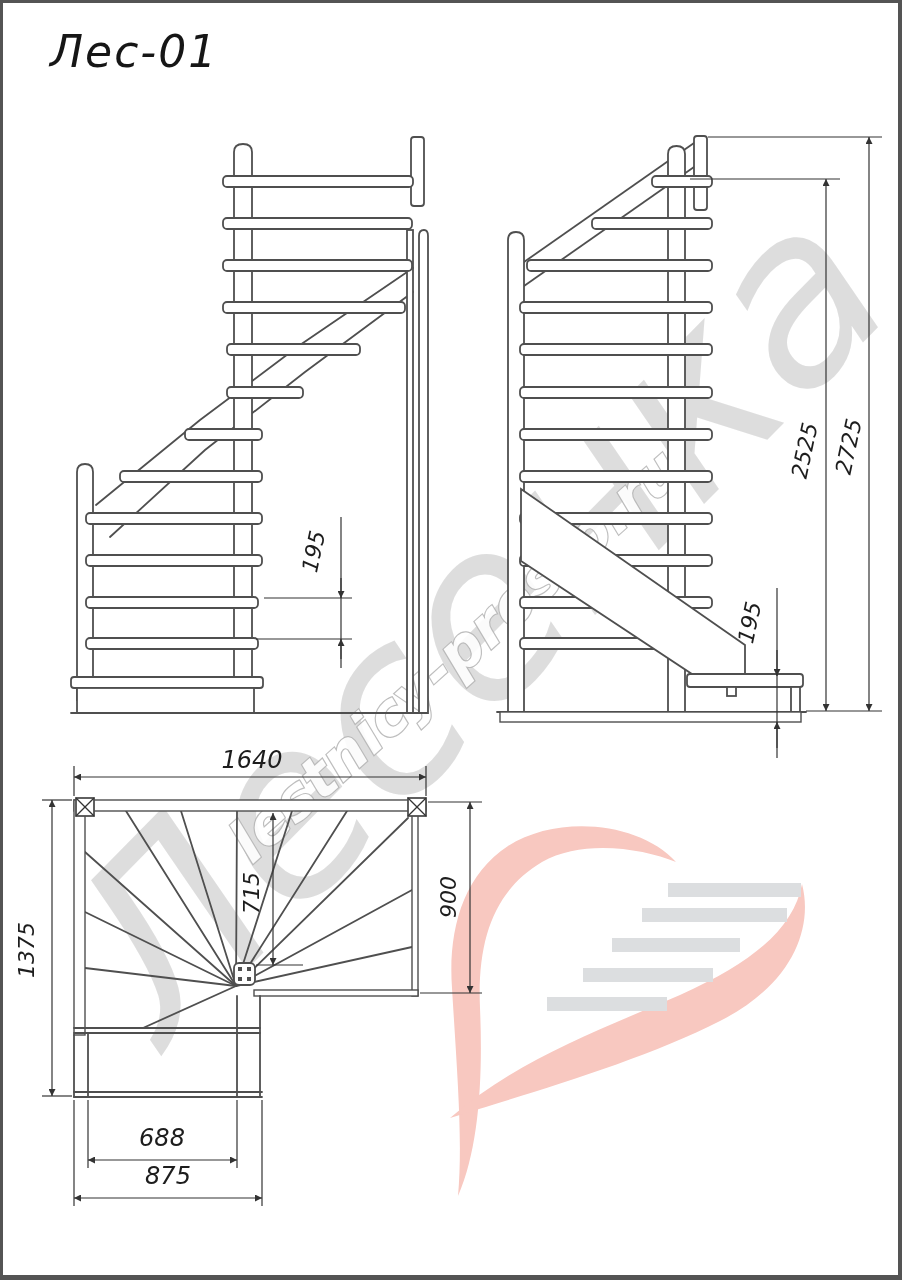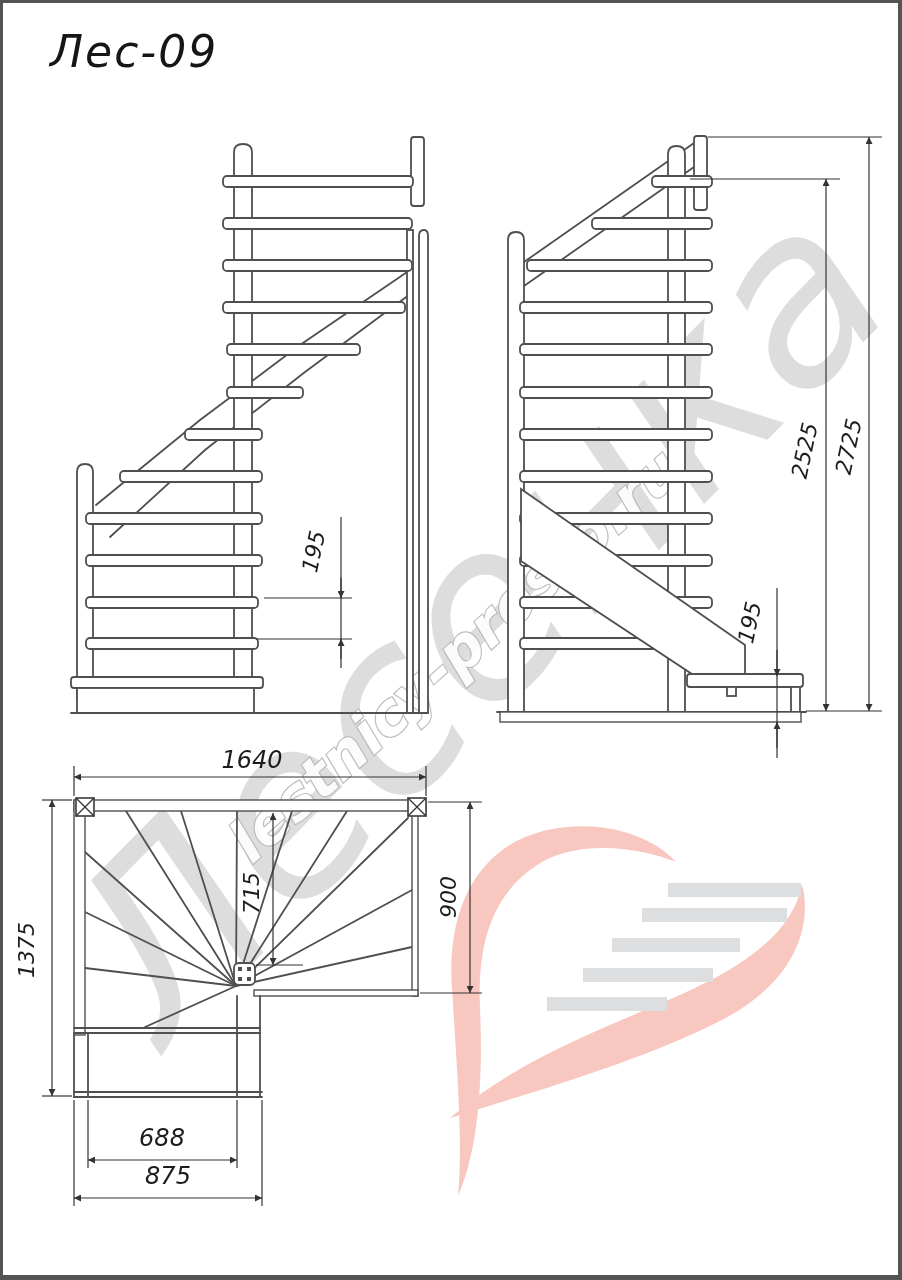--- a/index.html
+++ b/index.html
@@ -22,21 +22,21 @@
   .dfill{stroke:#4f4f4f;stroke-width:1.8;fill:#ffffff;}
   .thin{stroke:#4f4f4f;stroke-width:1.4;fill:#ffffff;}
   .dim{stroke:#333333;stroke-width:1.2;fill:none;}
   .dimtxt{font-size:22px;font-style:italic;fill:#1d1d1d;}
   .dimtxt.big{font-size:24px;}
 </style>
 </head>
 <body>
 
 <div class="page-frame"></div>
-<div class="drawing-title">Лес-09</div>
+<div class="drawing-title">Лес-01</div>
 
 <svg width="902" height="1280" viewBox="0 0 902 1280">
   <defs>
     <marker id="arr" viewBox="0 0 10 10" refX="10" refY="5" markerWidth="17" markerHeight="7" markerUnits="userSpaceOnUse" orient="auto-start-reverse">
       <path d="M0,0 L10,5 L0,10 Z" fill="#333333"></path>
     </marker>
   </defs>
 
   <text class="wm-brand" x="480" y="700" text-anchor="middle" transform="rotate(-45.5 480 625)">Лесенка</text>
 

